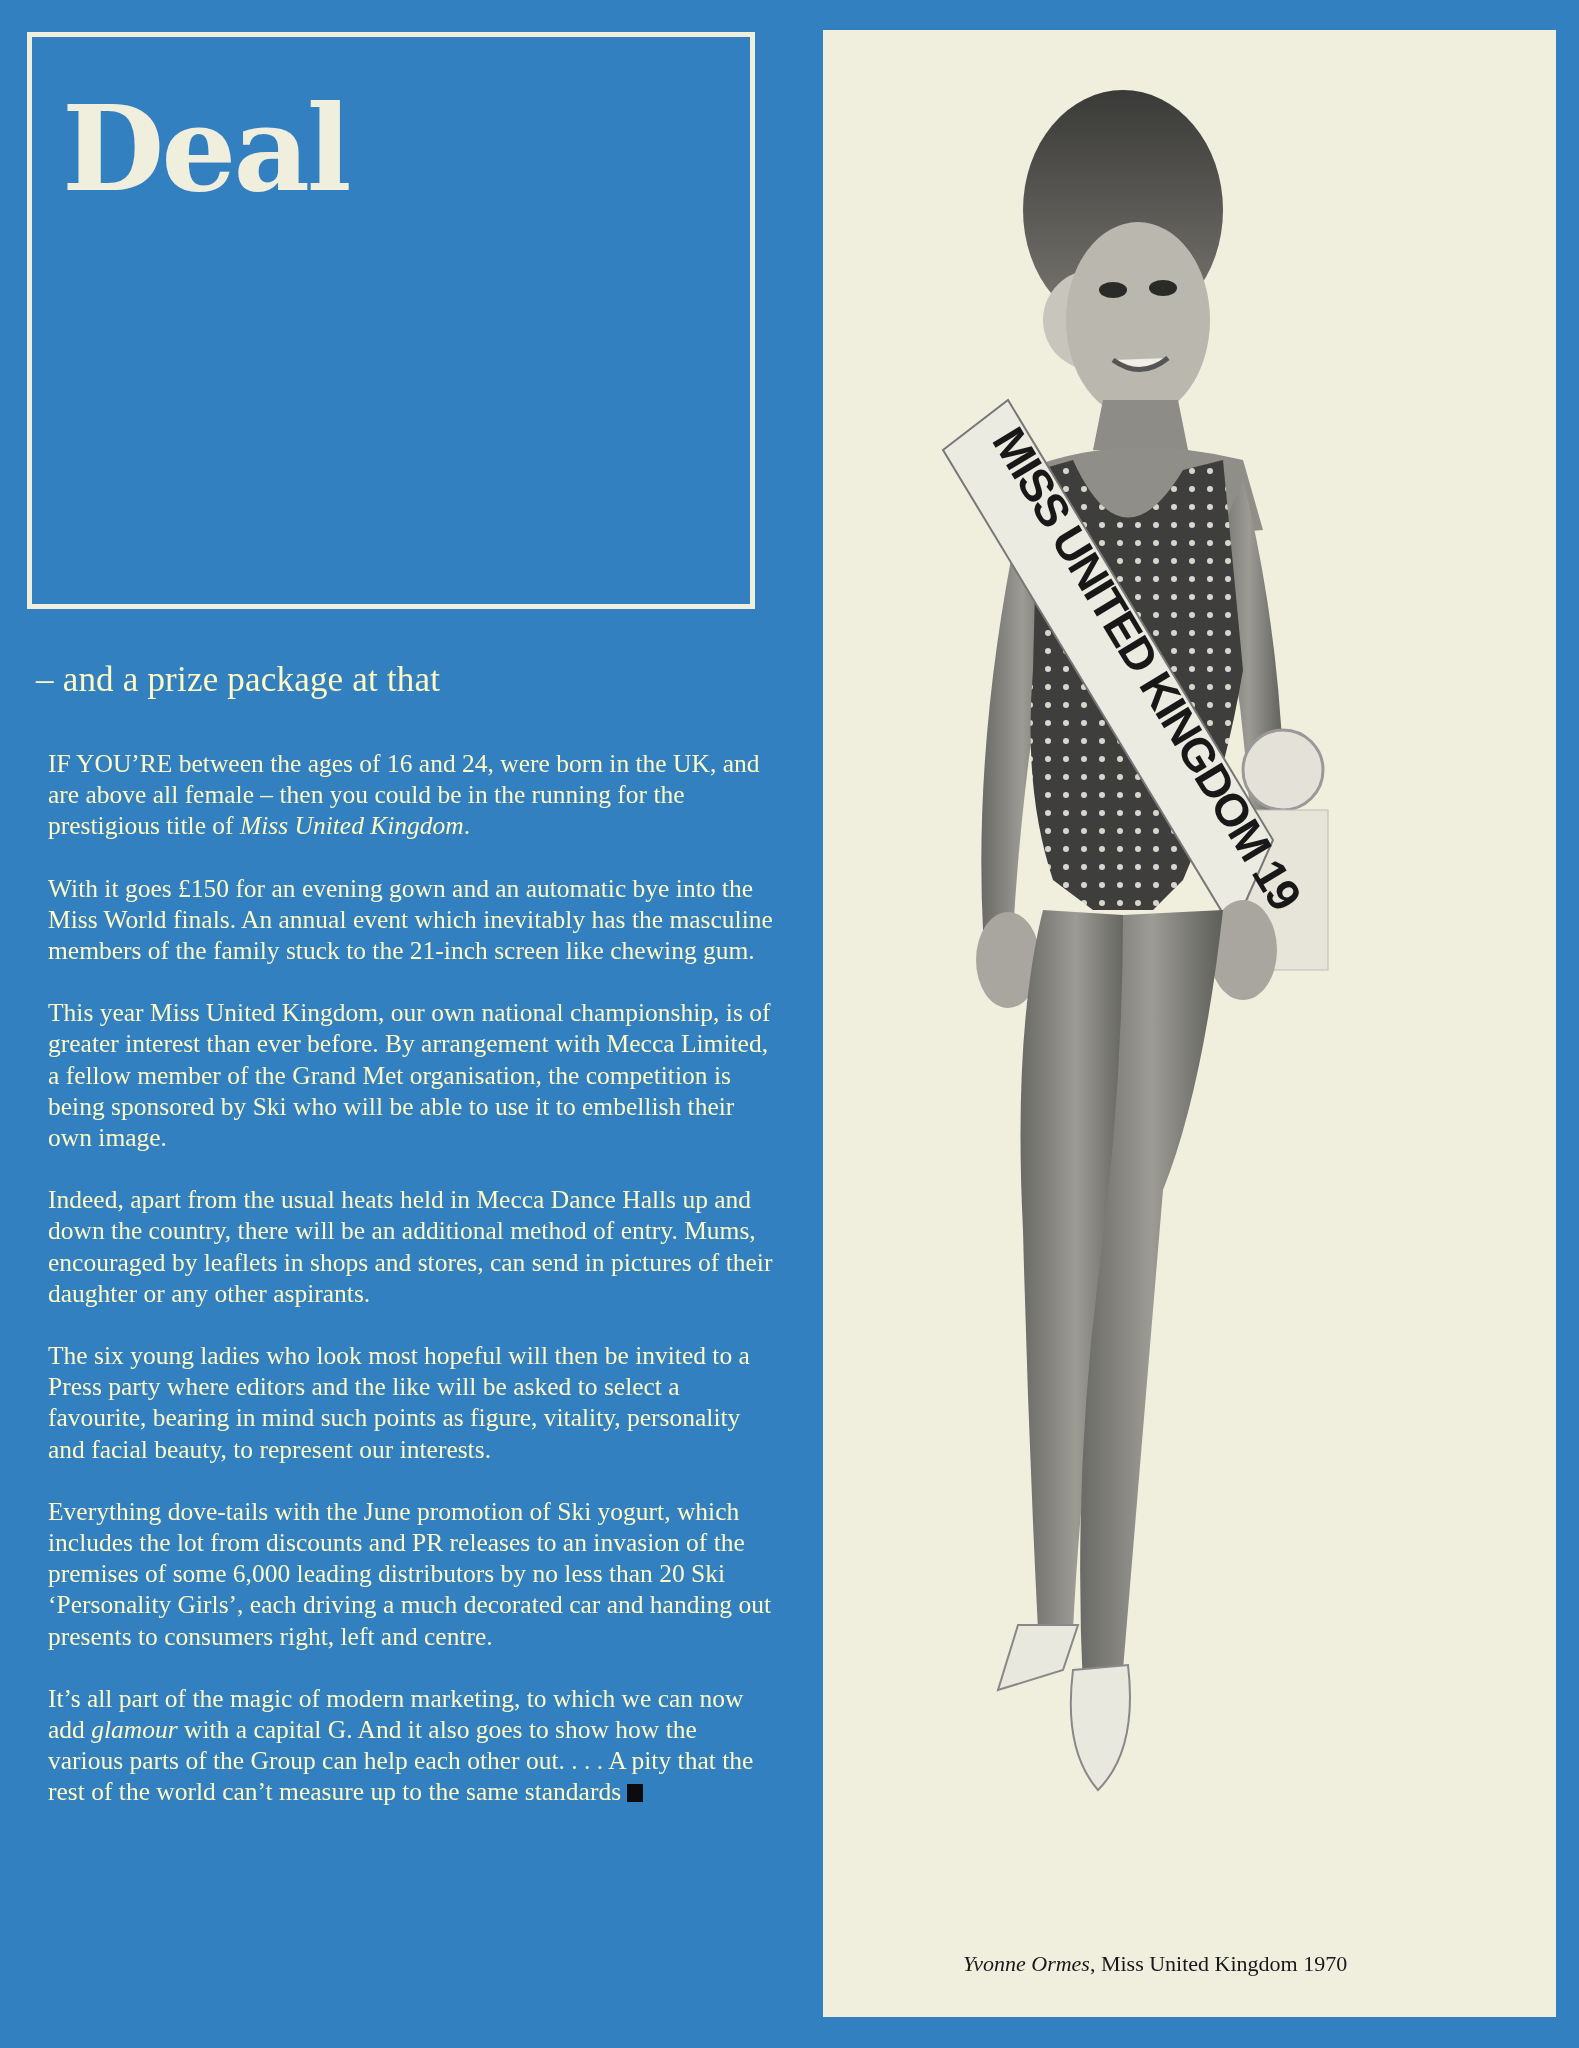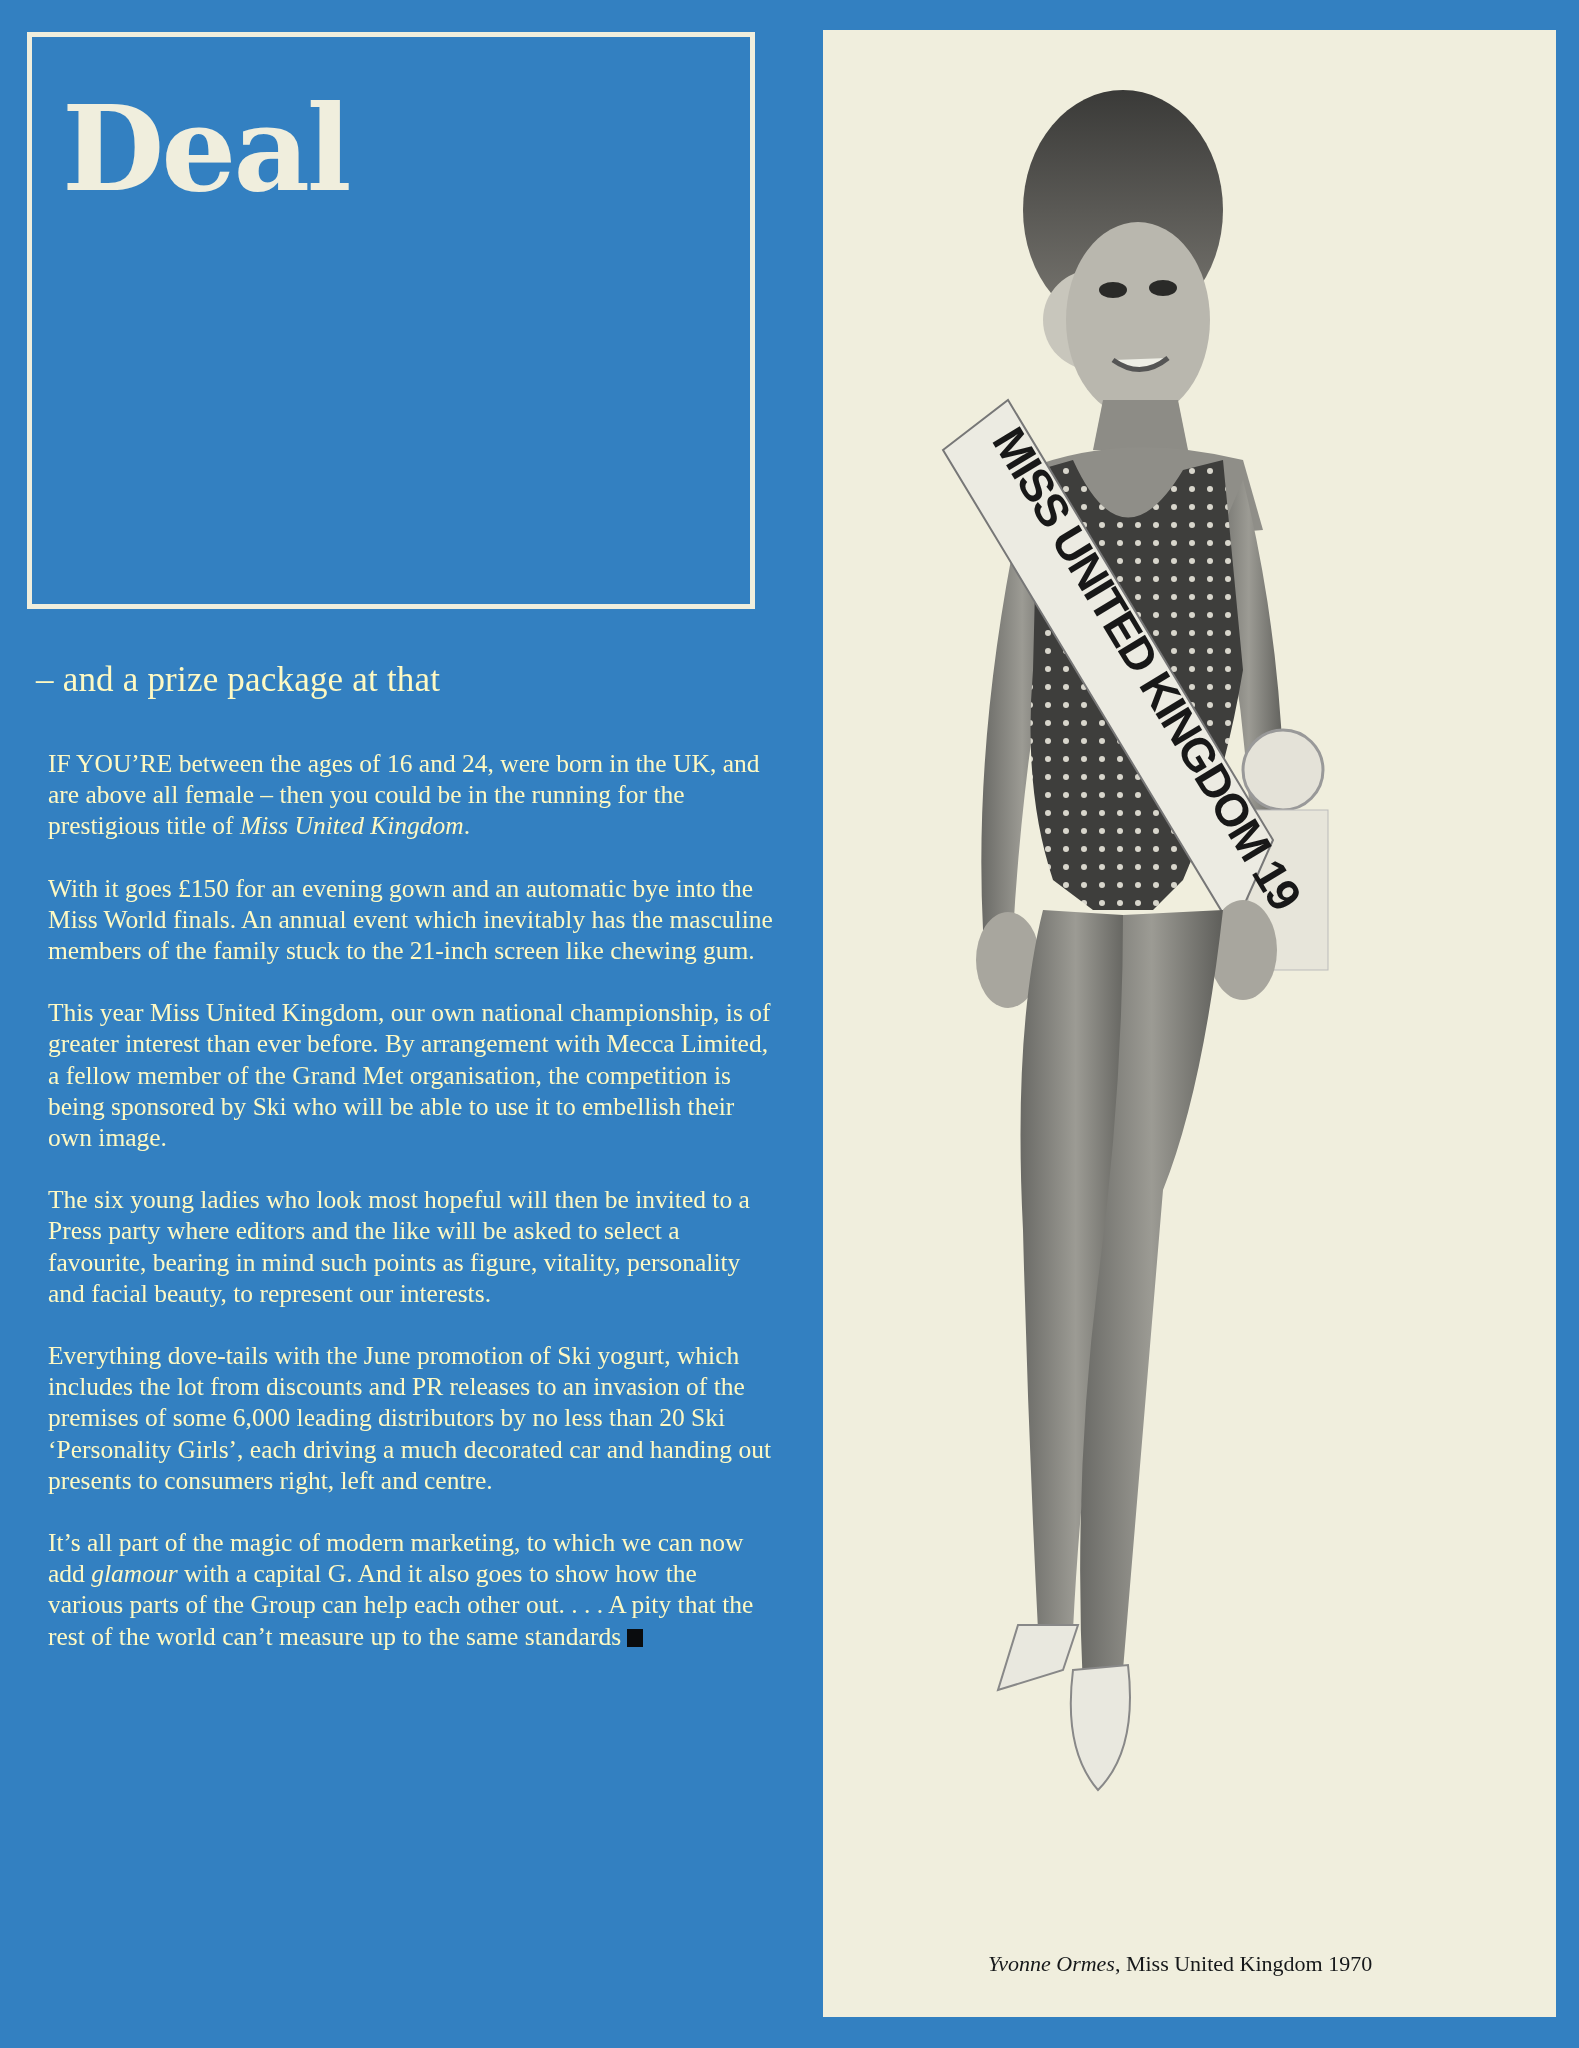--- a/index.html
+++ b/index.html
@@ -38,41 +38,42 @@
   }
   .photo-panel {
     position: absolute; left: 823px; top: 30px; width: 733px; height: 1987px;
     background: #f0eedd;
   }
   .figure-svg { position: absolute; left: 0; top: 0; }
   .caption {
     position: absolute; left: 140px; top: 1921px; margin: 0;
     font-size: 22px; color: #16181a; white-space: nowrap;
   }
-  .caption em { font-style: italic; margin-left: 25px; }
+  .caption em { font-style: italic; }
   .sash-text {
     font-family: "Liberation Sans", "DejaVu Sans", sans-serif;
     font-weight: bold; font-size: 46px; fill: #181818; letter-spacing: -2px;
   }
 </style>
 </head>
 <body>
 
 <div class="title-box">
   <h1 class="title">
     <span>Deal</span>
   </h1>
 </div>
 
 <h2 class="subheading">– and a prize package at that</h2>
 
 <div class="article">
   <p><span>IF YOU’RE between the ages of 16 and 24, were born in the UK, and are above all female – then you could be in the running for the prestigious title of </span><em>Miss United Kingdom</em><span>.</span></p>
   <p>With it goes £150 for an evening gown and an automatic bye into the Miss World finals. An annual event which inevitably has the masculine members of the family stuck to the 21-inch screen like chewing gum.</p>
   <p>This year Miss United Kingdom, our own national championship, is of greater interest than ever before. By arrangement with Mecca Limited, a fellow member of the Grand Met organisation, the competition is being sponsored by Ski who will be able to use it to embellish their own image.</p>
+  <p>Indeed, apart from the usual heats held in Mecca Dance Halls up and down the country, there will be an additional method of entry. Mums, encouraged by leaflets in shops and stores, can send in pictures of their daughter or any other aspirants.</p>
   <p>The six young ladies who look most hopeful will then be invited to a Press party where editors and the like will be asked to select a favourite, bearing in mind such points as figure, vitality, personality and facial beauty, to represent our interests.</p>
   <p>Everything dove-tails with the June promotion of Ski yogurt, which includes the lot from discounts and PR releases to an invasion of the premises of some 6,000 leading distributors by no less than 20 Ski ‘Personality Girls’, each driving a much decorated car and handing out presents to consumers right, left and centre.</p>
   <p><span>It’s all part of the magic of modern marketing, to which we can now add </span><em>glamour</em><span> with a capital G. And it also goes to show how the various parts of the Group can help each other out. . . . A pity that the rest of the world can’t measure up to the same standards</span><span class="end-mark"></span></p>
 </div>
 
 <div class="photo-panel">
   <svg class="figure-svg" width="733" height="1987" viewBox="0 0 733 1987">
     <defs>
       <linearGradient id="skin" x1="0" y1="0" x2="1" y2="0">
         <stop offset="0" stop-color="#6a6a66"></stop>

